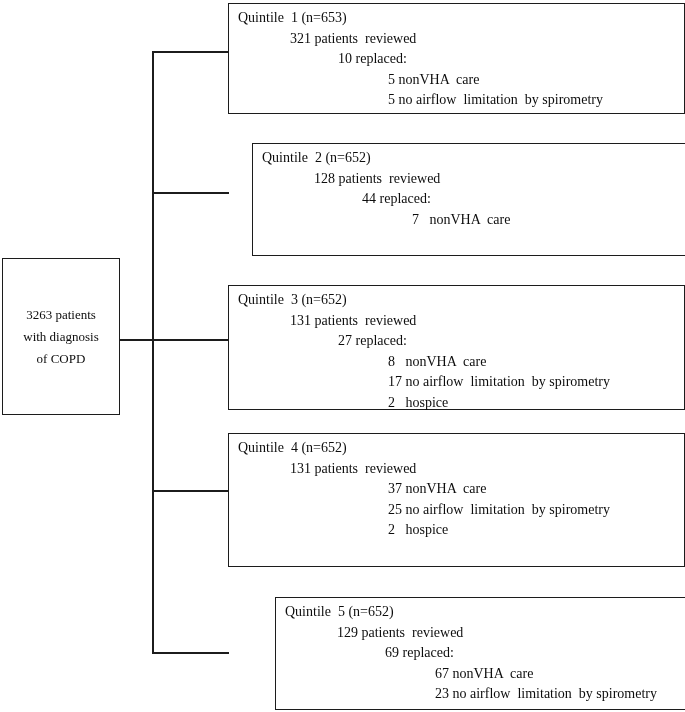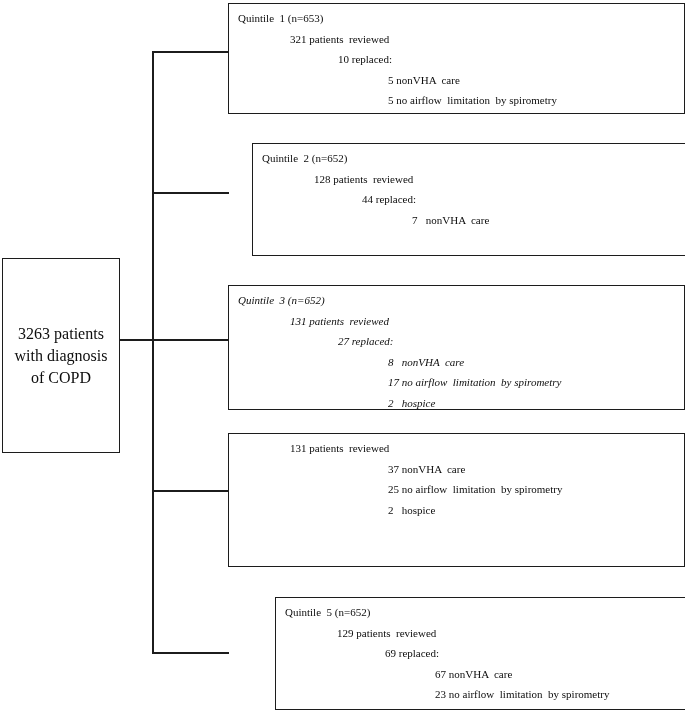--- a/index.html
+++ b/index.html
@@ -12,38 +12,38 @@
     color: #0d0d0d;
     overflow: hidden;
   }
   .box {
     position: absolute;
     box-sizing: border-box;
     border: 1.5px solid #1c1c1c;
     background: #ffffff;
   }
   .root-box {
-    left: 2px; top: 258px; width: 118px; height: 195px;
+    left: 2px; top: 258px; width: 118px; height: 157px;
     display: flex; flex-direction: column;
     align-items: center; justify-content: center;
     text-align: center;
-    font-size: 16px; line-height: 22px;
+    font-size: 13px; line-height: 22px;
   }
   .qbox {
     left: 228px; width: 457px;
     padding-top: 4px;
   }
   #q1 { top: 3px;   height: 111px; }
   #q2 { top: 143px; height: 113px; margin-left: 24px; }
-  #q3 { top: 285px; height: 125px; font-style: italic; }
+  #q3 { top: 285px; height: 125px; }
   #q4 { top: 433px; height: 134px; }
   #q5 { top: 597px; height: 113px; margin-left: 47px; }
   .qline {
     white-space: pre;
-    font-size: 11px;
+    font-size: 14px;
     line-height: 20.5px;
   }
   .qline[data-indent="0"] { padding-left: 9px;   }
   .qline[data-indent="1"] { padding-left: 61px;  }
   .qline[data-indent="2"] { padding-left: 109px; }
   .qline[data-indent="3"] { padding-left: 159px; }
   .hline, .vline { position: absolute; background: #1c1c1c; }
   .hline { height: 1.5px; }
   .vline { width: 1.5px; }
   #conn-root   { left: 119px; top: 339px; width: 110px; }
@@ -89,20 +89,21 @@
   <div class="box qbox" id="q3">
     <div class="qline" data-indent="0">Quintile  3 (n=652)</div>
     <div class="qline" data-indent="1">131 patients  reviewed</div>
     <div class="qline" data-indent="2">27 replaced:</div>
     <div class="qline" data-indent="3">8   nonVHA  care</div>
     <div class="qline" data-indent="3">17 no airflow  limitation  by spirometry</div>
     <div class="qline" data-indent="3">2   hospice</div>
   </div>
 
   <div class="box qbox" id="q4">
+    <div class="qline" data-indent="0">Quintile  4 (n=652)</div>
     <div class="qline" data-indent="1">131 patients  reviewed</div>
     <div class="qline" data-indent="3">37 nonVHA  care</div>
     <div class="qline" data-indent="3">25 no airflow  limitation  by spirometry</div>
     <div class="qline" data-indent="3">2   hospice</div>
   </div>
 
   <div class="box qbox" id="q5">
     <div class="qline" data-indent="0">Quintile  5 (n=652)</div>
     <div class="qline" data-indent="1">129 patients  reviewed</div>
     <div class="qline" data-indent="2">69 replaced:</div>

